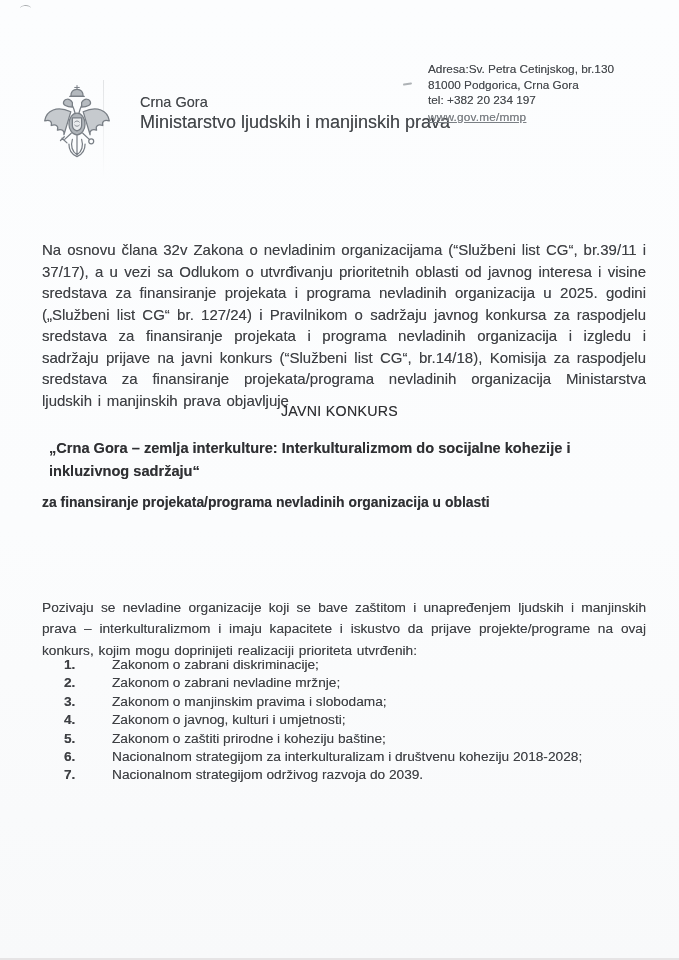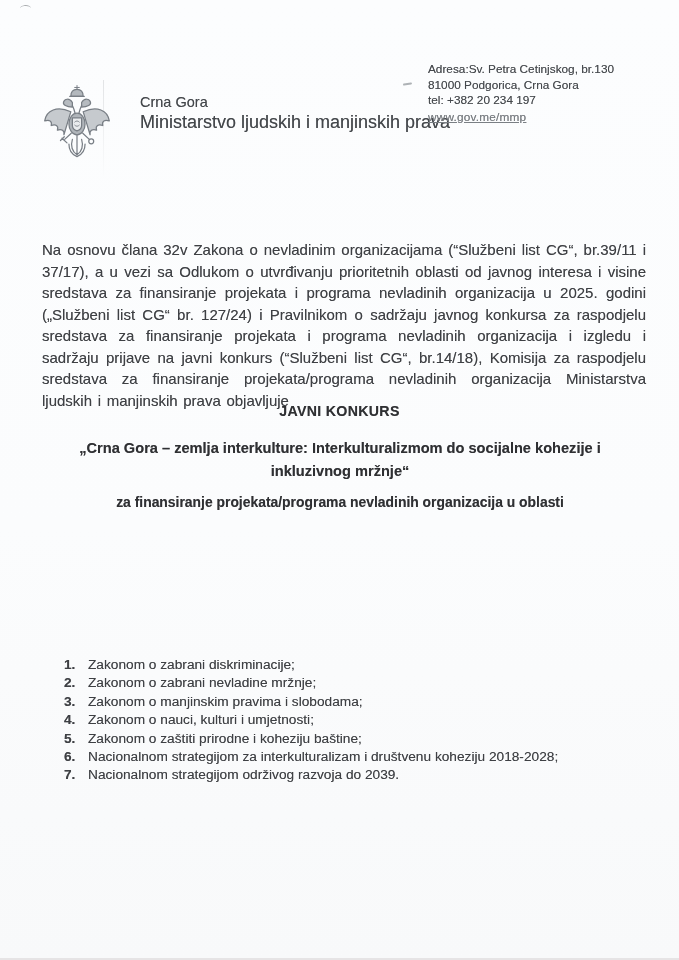--- a/index.html
+++ b/index.html
@@ -49,42 +49,42 @@
     color: #7a7f84; text-decoration: underline; letter-spacing: 0.2px;
   }
   
   .intro {
     position: absolute; left: 42px; top: 224px; width: 604px;
     font-size: 15px; line-height: 21.5px;
     text-align: justify; word-spacing: 1.5px;
   }
   .doc-title {
     position: absolute; left: 0; top: 403px; width: 100%;
-    text-align: center; font-weight: 700; font-size: 14.2px;
+    text-align: center; font-weight: 400; font-size: 14.2px;
     letter-spacing: 0.3px; color: #2f3033;
   }
   .call-title {
     position: absolute; left: 49px; top: 437px; width: 582px;
-    text-align: center; font-weight: 700; font-size: 14.6px;
+    text-align: left; font-weight: 700; font-size: 14.6px;
     line-height: 22.5px; color: #2f3033;
   }
   .subheading {
     position: absolute; left: 42px; top: 492px; width: 596px;
-    text-align: center; font-weight: 700; font-size: 13.9px;
+    font-weight: 700; font-size: 13.9px;
     line-height: 21.8px; color: #2f3033;
   }
   .invitation {
     position: absolute; left: 42px; top: 583px; width: 604px;
     font-size: 13.7px; line-height: 21.5px;
     text-align: justify; word-spacing: 1px;
   }
   .priority-list { position: absolute; left: 64px; top: 656px; width: 560px; }
   .priority-row { display: flex; font-size: 13.7px; line-height: 18.4px; }
   .priority-num { width: 24px; font-weight: 700; flex: 0 0 24px; }
-  .priority-text { flex: 1; }
+  .priority-text { flex: 1; margin-left: 24px; }
 </style>
 </head>
 <body>
 
 <div class="page">
 
   <div class="pen-mark"></div>
   <div class="fold-line"></div>
   <div class="hand-dash"></div>
   <div class="bottom-edge"></div>
@@ -122,44 +122,45 @@
     <div>tel: +382 20 234 197</div>
     <span class="website">www.gov.me/mmp</span>
   </div>
 
   <p class="intro">Na osnovu člana 32v Zakona o nevladinim organizacijama (“Službeni list CG“, br.39/11 i 37/17), a u vezi sa Odlukom o utvrđivanju prioritetnih oblasti od javnog interesa i visine sredstava za finansiranje projekata i programa nevladinih organizacija u 2025. godini („Službeni list CG“ br. 127/24) i Pravilnikom o sadržaju javnog konkursa za raspodjelu sredstava za finansiranje projekata i programa nevladinih organizacija i izgledu i sadržaju prijave na javni konkurs (“Službeni list CG“, br.14/18), Komisija za raspodjelu sredstava za finansiranje projekata/programa nevladinih organizacija Ministarstva ljudskih i manjinskih prava objavljuje</p>
 
   <div class="doc-title">JAVNI KONKURS</div>
 
   <div class="call-title">
     <div>„Crna Gora – zemlja interkulture: Interkulturalizmom do socijalne kohezije i</div>
-    <div>inkluzivnog mržnje“</div>
+    <div>inkluzivnog sadržaju“</div>
   </div>
 
   <div class="subheading">
     <div>za finansiranje projekata/programa nevladinih organizacija u oblasti</div>
   </div>
 
+  <p class="invitation">Pozivaju se nevladine organizacije koji se bave zaštitom i unapređenjem ljudskih i manjinskih prava – interkulturalizmom i imaju kapacitete i iskustvo da prijave projekte/programe na ovaj konkurs, kojim mogu doprinijeti realizaciji prioriteta utvrđenih:</p>
 
   <div class="priority-list">
     <div class="priority-row">
       <span class="priority-num">1.</span>
       <span class="priority-text">Zakonom o zabrani diskriminacije;</span>
     </div>
     <div class="priority-row">
       <span class="priority-num">2.</span>
       <span class="priority-text">Zakonom o zabrani nevladine mržnje;</span>
     </div>
     <div class="priority-row">
       <span class="priority-num">3.</span>
       <span class="priority-text">Zakonom o manjinskim pravima i slobodama;</span>
     </div>
     <div class="priority-row">
       <span class="priority-num">4.</span>
-      <span class="priority-text">Zakonom o nauci, kulturi i umjetnosti;</span>
+      <span class="priority-text">Zakonom o javnog, kulturi i umjetnosti;</span>
     </div>
     <div class="priority-row">
       <span class="priority-num">5.</span>
       <span class="priority-text">Zakonom o zaštiti prirodne i koheziju baštine;</span>
     </div>
     <div class="priority-row">
       <span class="priority-num">6.</span>
       <span class="priority-text">Nacionalnom strategijom za interkulturalizam i društvenu koheziju 2018-2028;</span>
     </div>
     <div class="priority-row">

